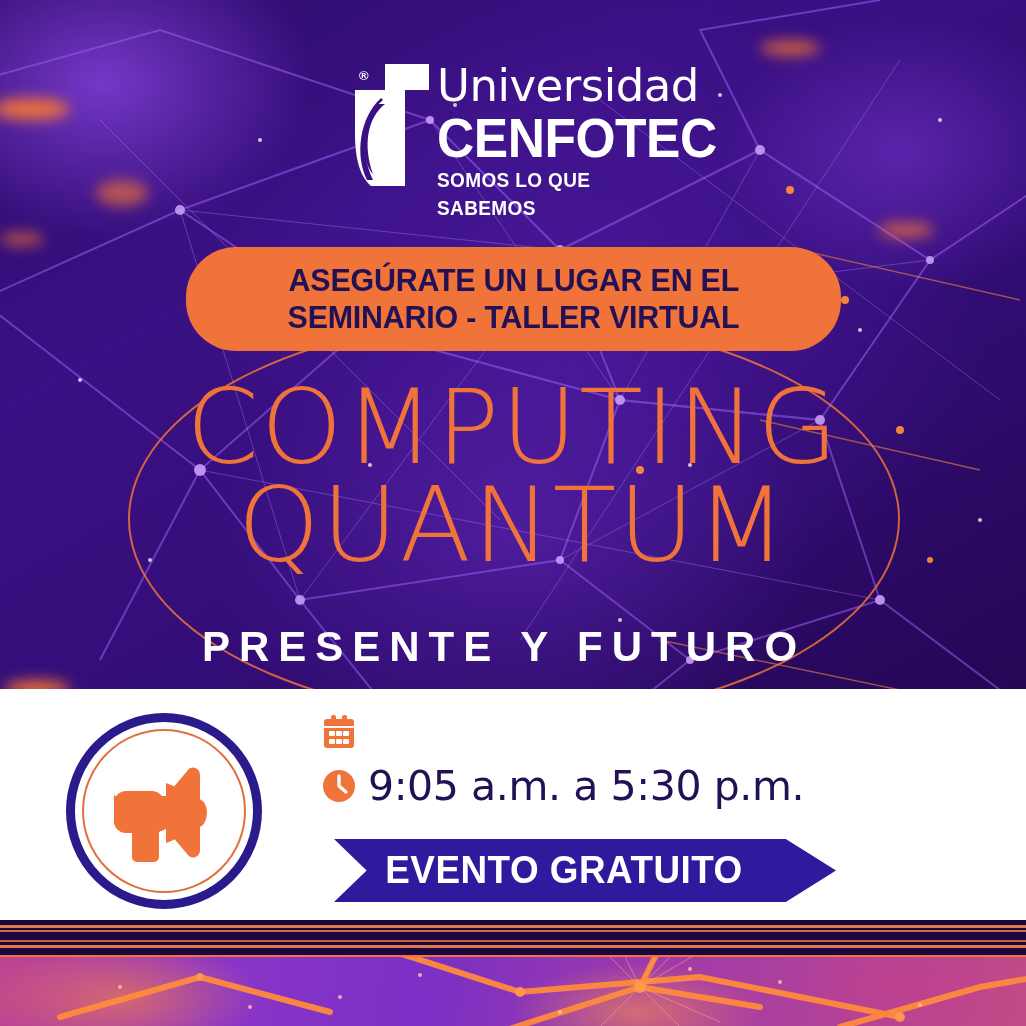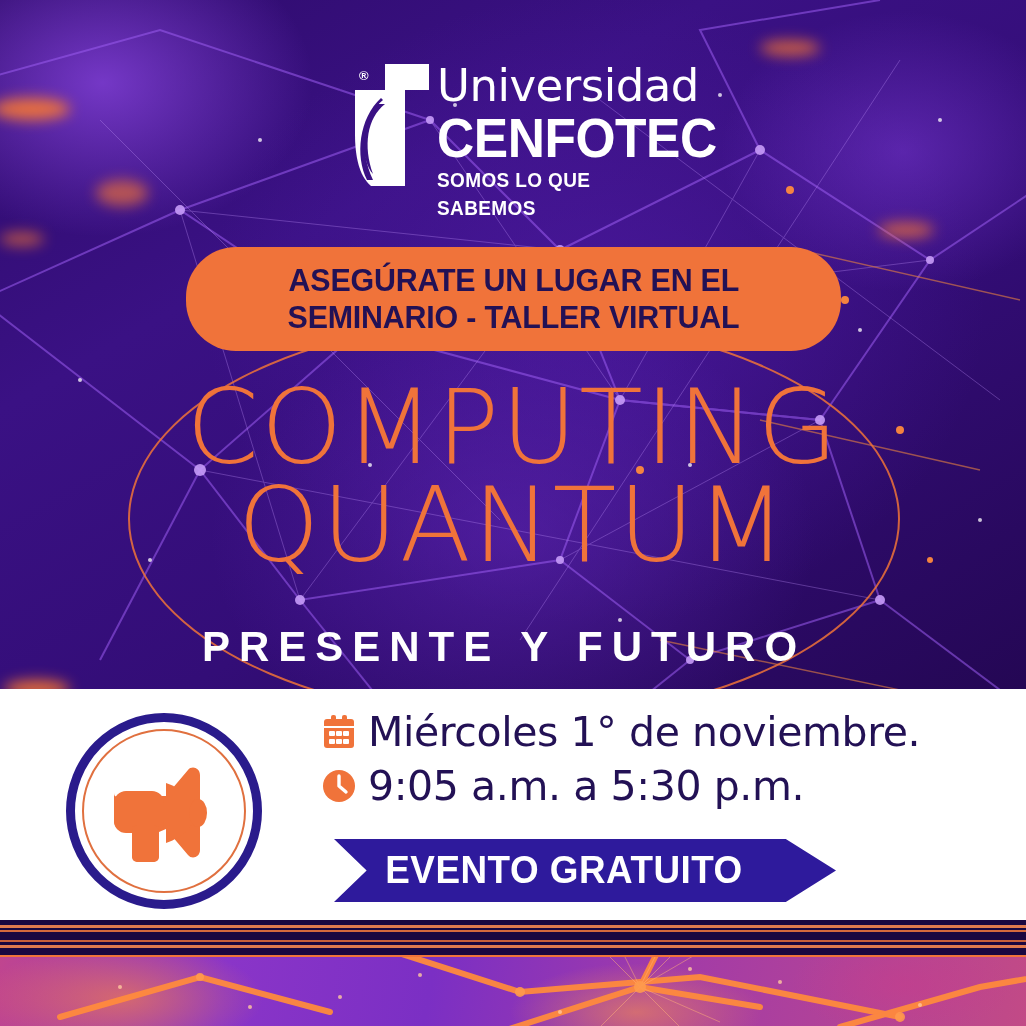--- a/index.html
+++ b/index.html
@@ -260,21 +260,20 @@
             <g fill="#ffffff">
               <rect x="7" y="16" width="6" height="5" rx="1"></rect>
               <rect x="14" y="16" width="6" height="5" rx="1"></rect>
               <rect x="21" y="16" width="6" height="5" rx="1"></rect>
               <rect x="7" y="24" width="6" height="5" rx="1"></rect>
               <rect x="14" y="24" width="6" height="5" rx="1"></rect>
               <rect x="21" y="24" width="6" height="5" rx="1"></rect>
             </g>
           </svg>
         </span>
-        <span class="txt">Miércoles 1° de noviembre.</span>
       </div>
       <div class="row">
         <span class="ico">
           <svg width="34" height="34" viewBox="0 0 34 34">
             <circle cx="17" cy="17" r="16" fill="#f0733a"></circle>
             <path d="M17,7 L17,17 L24,23" stroke="#ffffff" stroke-width="3.4" fill="none" stroke-linecap="round" stroke-linejoin="round"></path>
           </svg>
         </span>
         <span class="txt">9:05 a.m. a 5:30 p.m.</span>
       </div>

